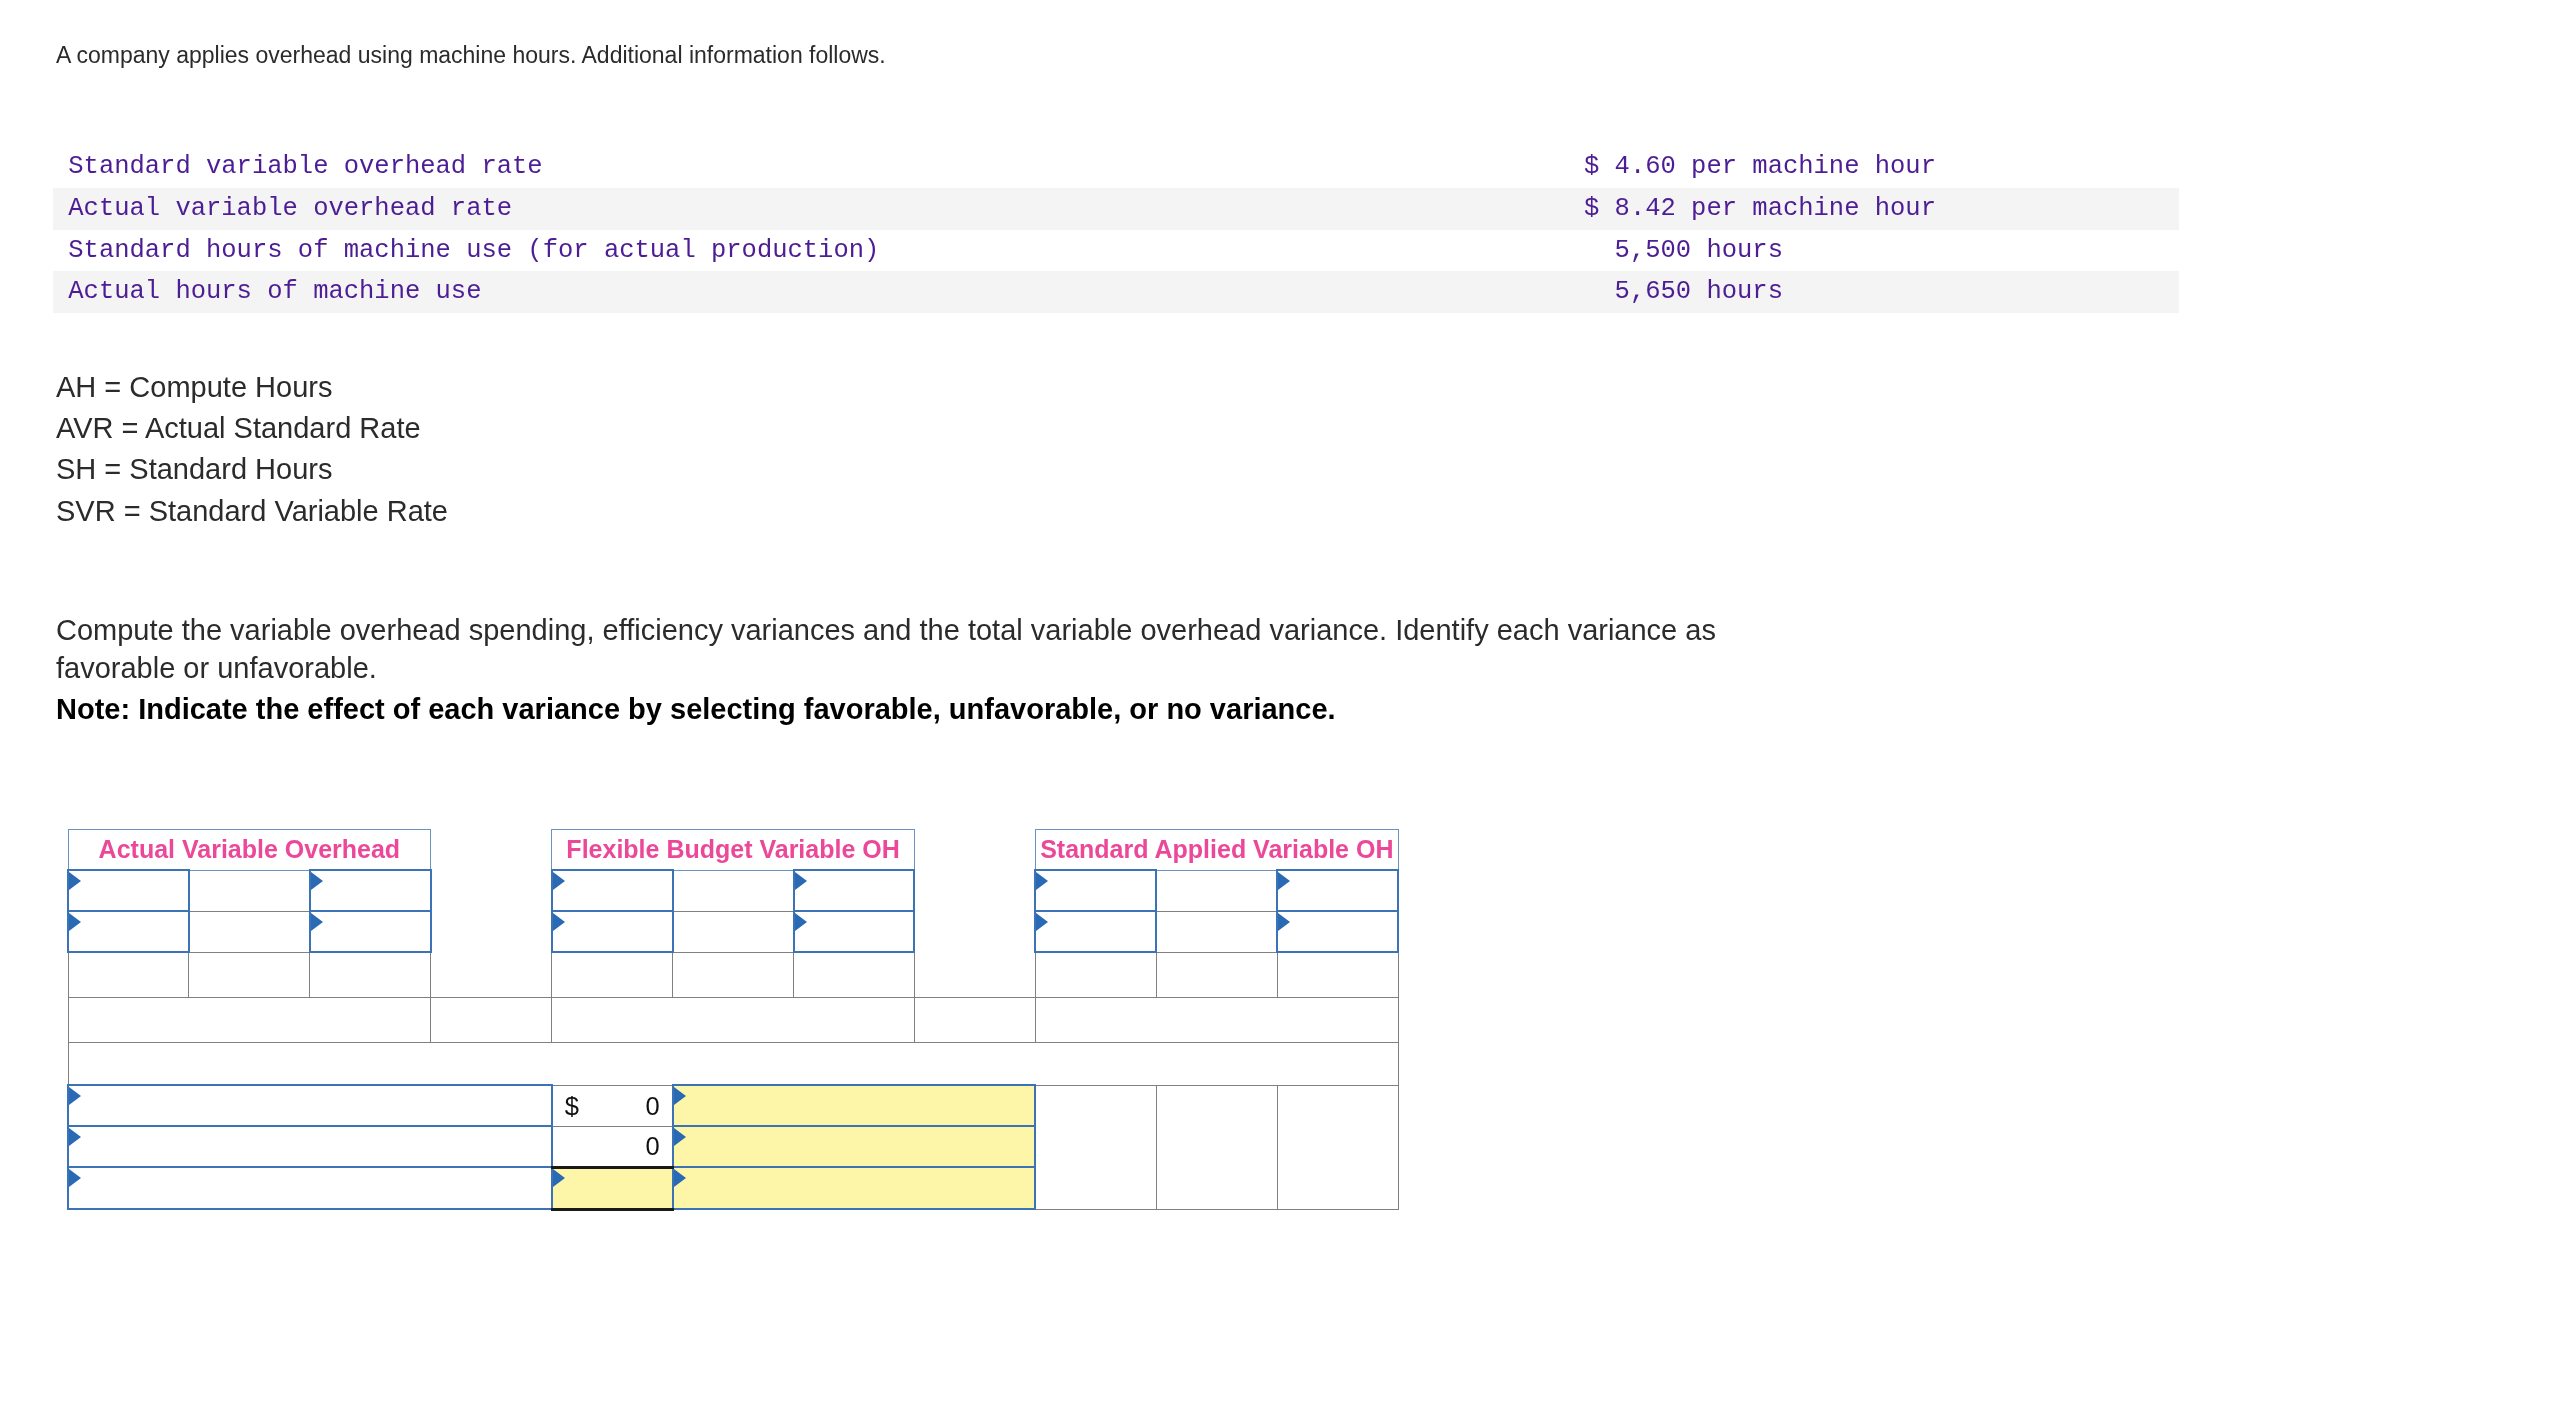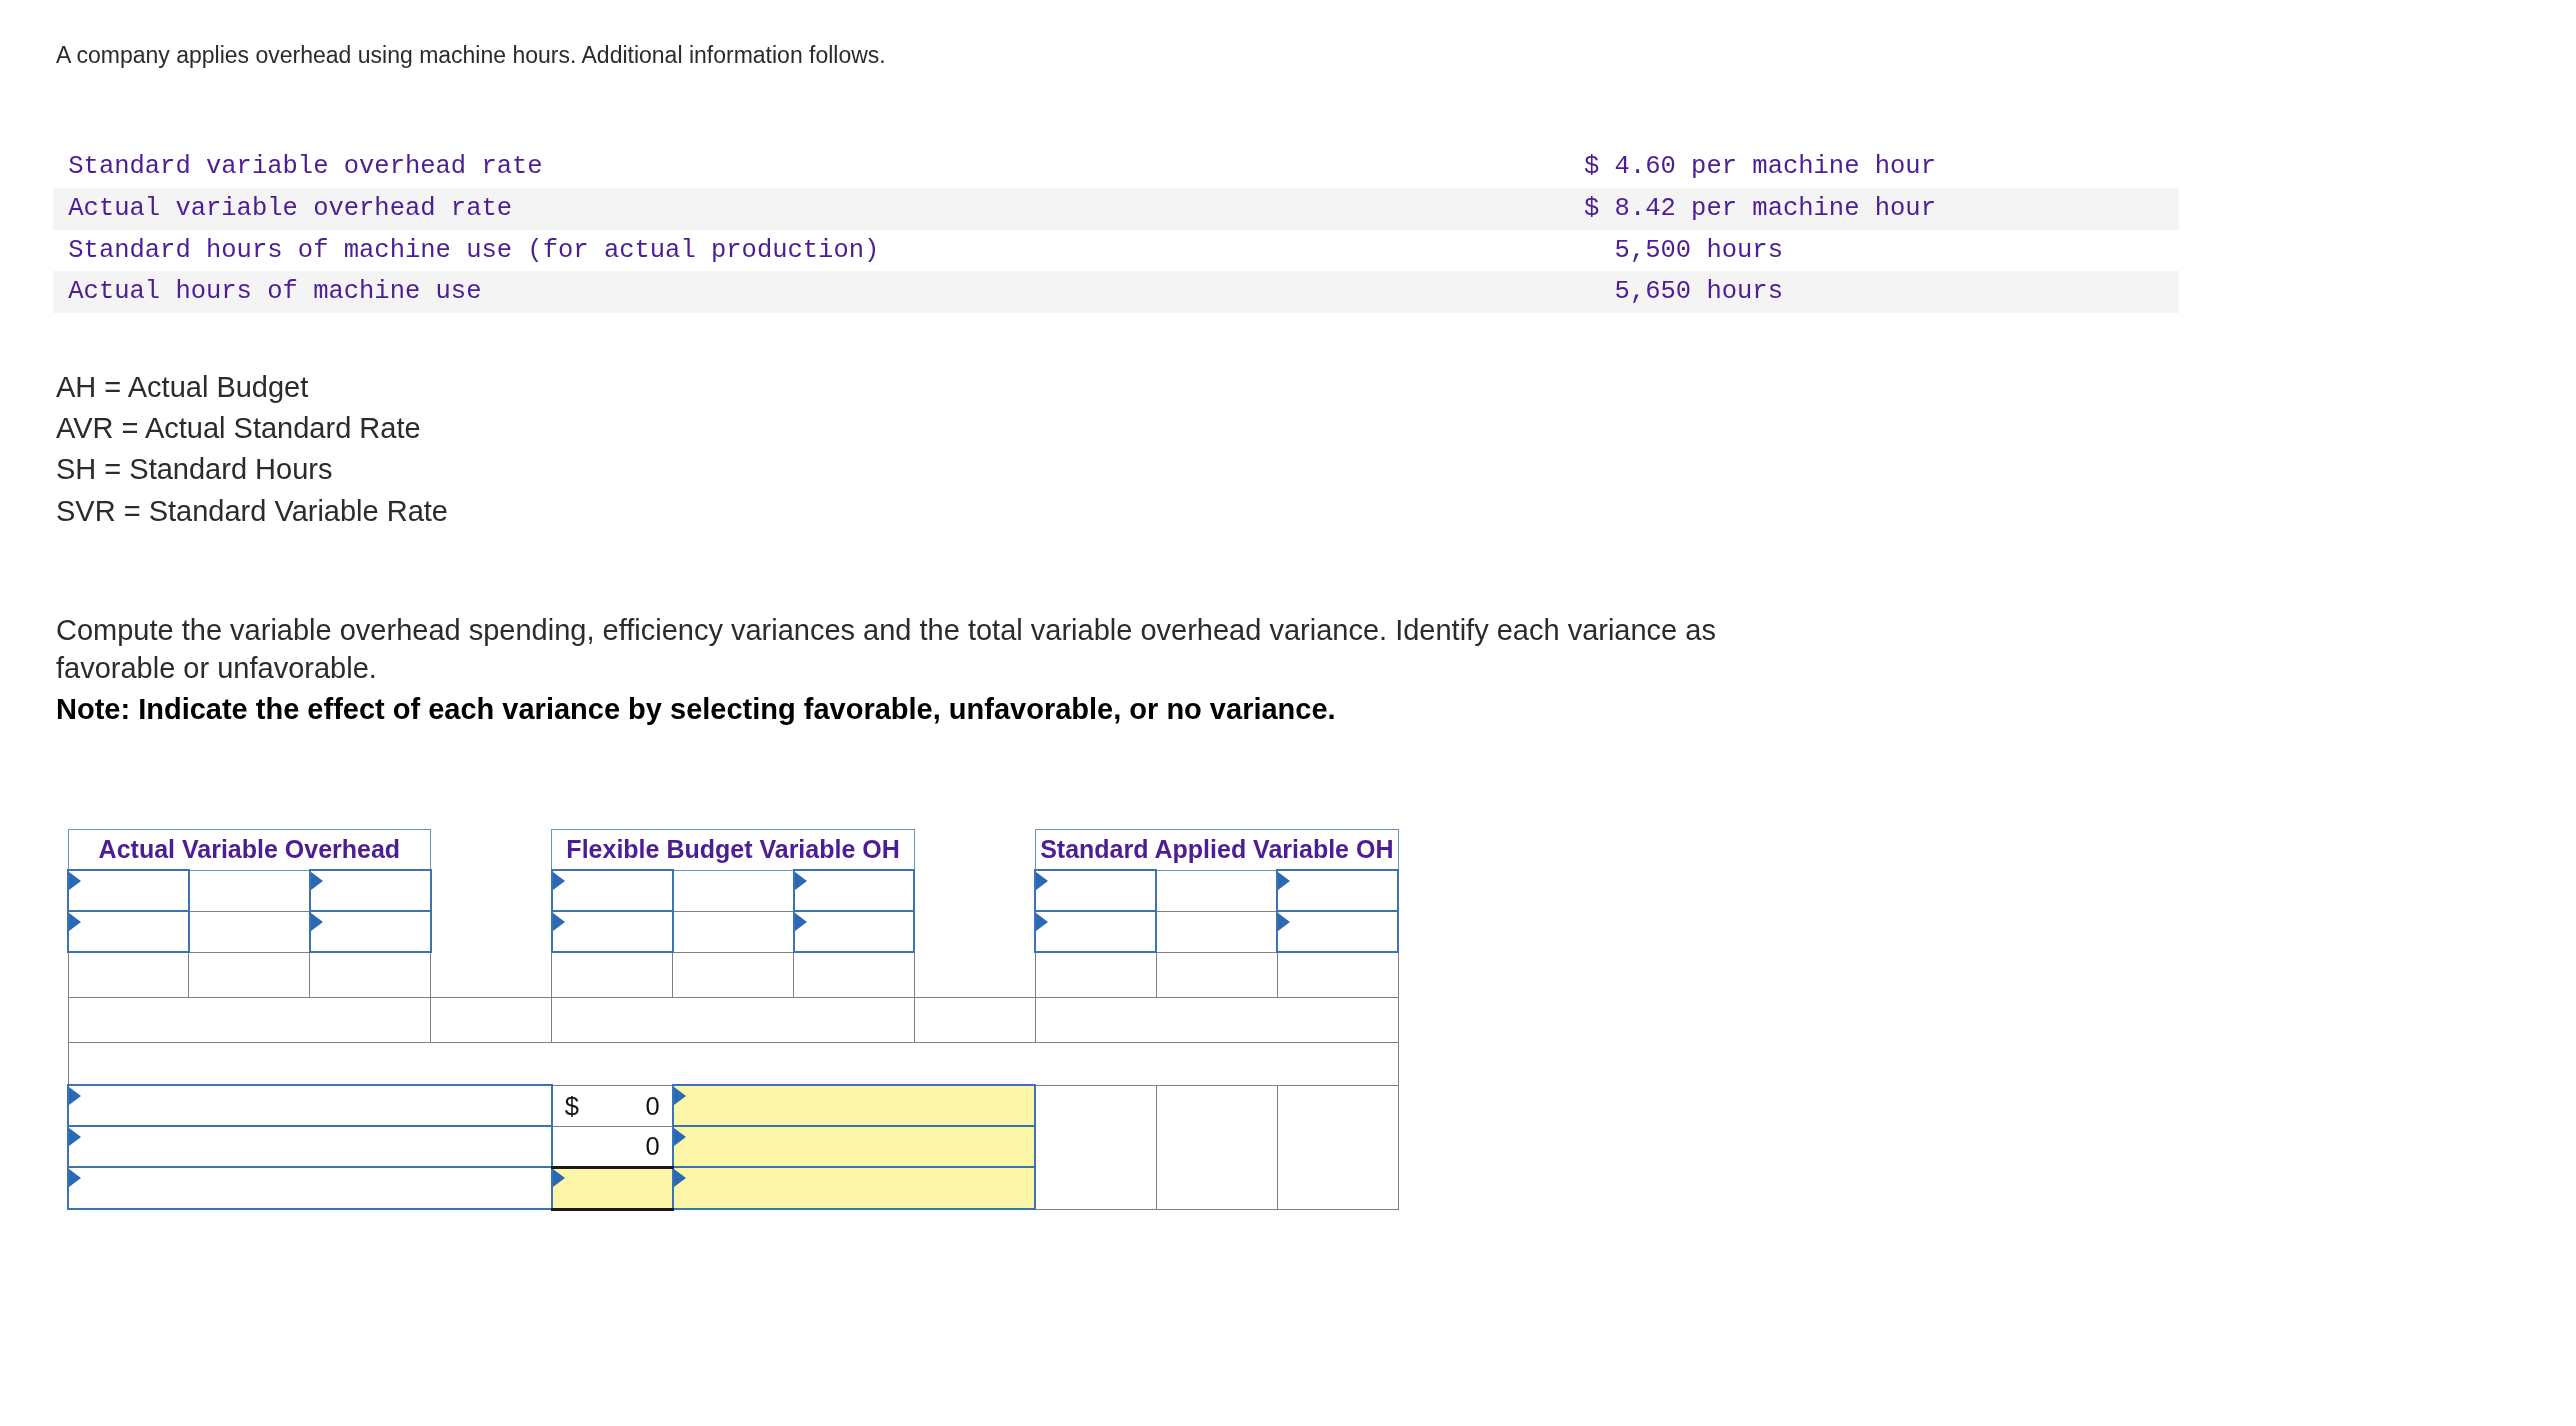--- a/index.html
+++ b/index.html
@@ -91,21 +91,21 @@
     height: 39px;
     background: #ffffff;
   }
 
   .hdr {
     background: #7cb0e0;
     border: 0.9px solid #6a93bd !important;
     text-align: center;
     font-weight: bold;
     font-size: 25px;
-    color: #4c1d95;
+    color: #ec4899;
     height: 44px;
   }
   .spacer { border: none !important; background: #fff; }
 
   
   .dd {
     position: relative;
     border: 2.6px solid #3c73b4 !important;
     background: #ffffff;
     height: 38px;
@@ -168,21 +168,21 @@
       <td class="val">  5,500 hours</td>
     </tr>
     <tr class="even">
       <td>Actual hours of machine use</td>
       <td class="val">  5,650 hours</td>
     </tr>
   </tbody>
 </table>
 
 <div class="legend">
-  <div>AH = Actual Budget</div>
+  <div>AH = Compute Hours</div>
   <div>AVR = Actual Standard Rate</div>
   <div>SH = Standard Hours</div>
   <div>SVR = Standard Variable Rate</div>
 </div>
 
 <div class="instructions">
   <div>Compute the variable overhead spending, efficiency variances and the total variable overhead variance. Identify each variance as</div>
   <div>favorable or unfavorable.</div>
   <div class="note">Note: Indicate the effect of each variance by selecting favorable, unfavorable, or no variance.</div>
 </div>

